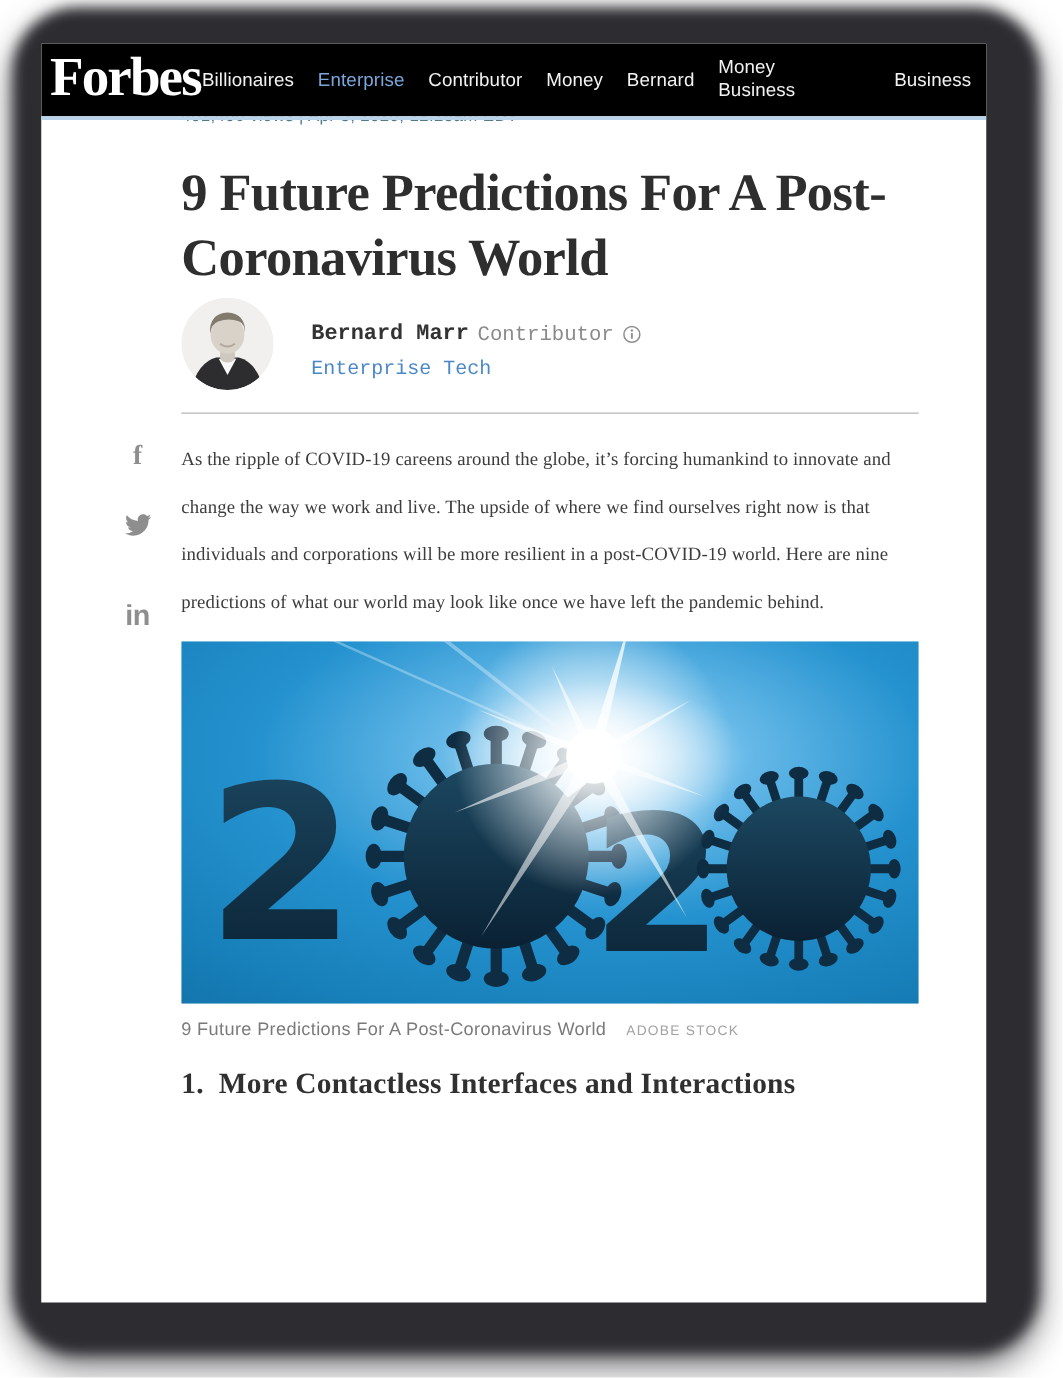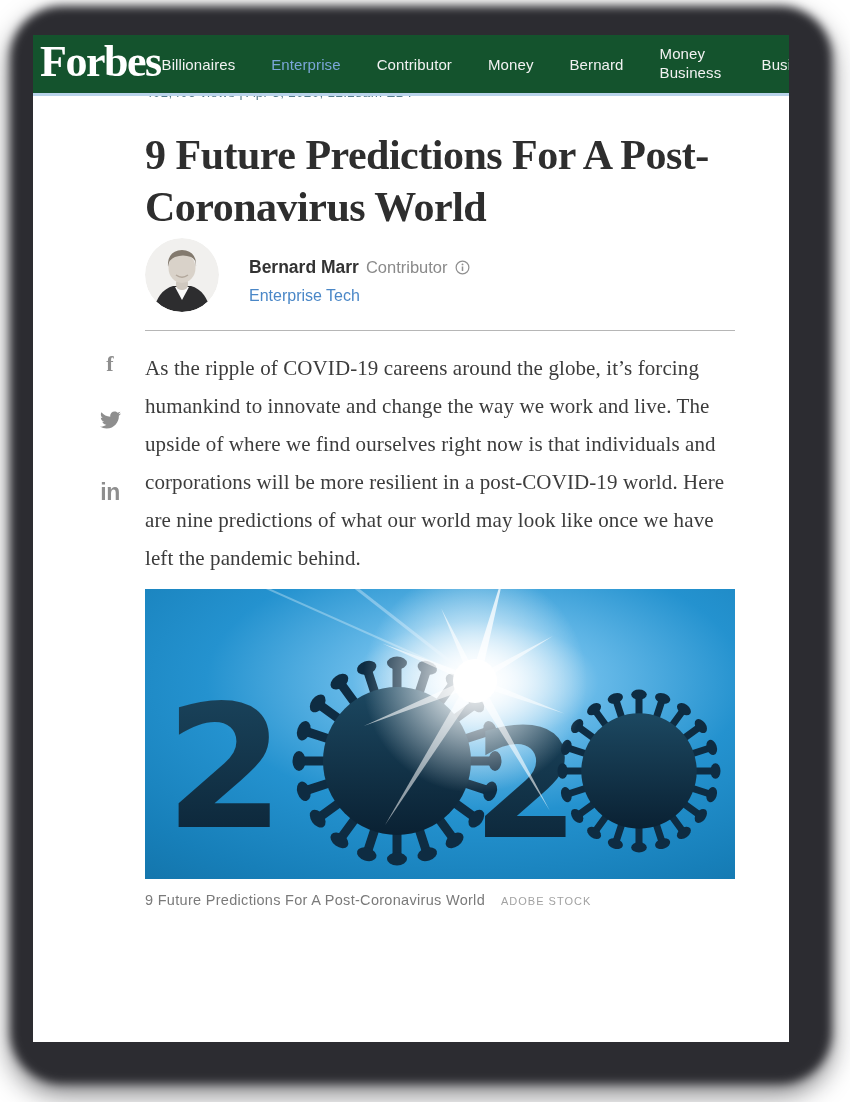--- a/index.html
+++ b/index.html
@@ -9,62 +9,62 @@
 
   
   .shadow { position:absolute; left:10px; top:6px; width:822px; height:1078px;
             background:#2c2c31; border-radius:52px; filter:blur(5px);
             box-shadow:0 10px 25px rgba(20,20,25,.55); }
 
   .page { position:absolute; left:33px; top:35px; width:756px; height:1007px;
           background:#ffffff; overflow:hidden; }
 
   
-  .masthead { position:relative; z-index:3; height:58px; background:#14532d;
+  .masthead { position:relative; z-index:3; height:58px; background:#000000;
               display:flex; align-items:center; padding:0 12px 0 7px; }
   .logo { color:#ffffff; font-family:"Liberation Serif", serif; font-weight:bold;
           font-size:44px; letter-spacing:-1.5px; line-height:1; margin-top:-5px; cursor:pointer; }
-  .nav { display:flex; align-items:center; gap:36px; margin-left:1px; flex:1; }
+  .nav { display:flex; align-items:center; gap:19px; margin-left:1px; flex:1; }
   .nav-item { color:#f2f2f2; font-size:15px; font-weight:500; letter-spacing:.1px;
               cursor:pointer; white-space:nowrap; }
   .nav-item.active { color:#7ba6d9; }
   .nav-item.small-biz { width:66px; white-space:normal; line-height:1.25; }
   .nav-item.lifestyle { margin-left:auto; }
 
   .accent-strip { position:relative; z-index:3; height:3px; background:#b9d3ea; }
 
   
   .views { position:absolute; top:50px; left:112px; z-index:1; font-size:13.5px;
            color:#527a8c; letter-spacing:.3px; }
 
   
   main { padding:0 54px 0 112px; position:relative; }
 
   h1 { font-family:"Liberation Serif", serif; font-size:42px; line-height:1.23;
        color:#2e2e2e; font-weight:bold; letter-spacing:-.5px; margin-top:34px; }
 
   .author-row { display:flex; margin-top:5px; align-items:flex-start; }
   .avatar { width:74px; height:74px; border-radius:50%; overflow:hidden; flex:none; }
-  .author-info { margin-left:30px; padding-top:19px; }
+  .author-info { margin-left:30px; padding-top:19px;font-family:Liberation Mono, monospace; }
   .author-line { font-size:16.5px; color:#8a8a8a; display:flex; align-items:center; gap:7px; }
   .author-name { color:#333333; font-weight:bold; font-size:17.5px; }
   .info-icon { display:inline-flex; cursor:pointer; }
   .topic-link { display:inline-block; margin-top:9px; color:#4a87c7; font-size:16px;
                 cursor:pointer; text-decoration:none; }
 
   .divider { border:0; border-top:1px solid #b6b6b6; margin-top:18px; }
 
   .share-rail { position:absolute; left:64px; top:316px; width:26px; }
   .share-btn { position:absolute; left:0; width:26px; text-align:center; cursor:pointer;
                color:#8e8e8e; font-weight:bold; }
   .share-fb { top:0; font-size:22px; font-family:"Liberation Serif", serif; }
   .share-tw { top:60px; }
   .share-li { top:128px; font-size:23px; letter-spacing:-.5px; }
 
-  .serif-body { font-family:"Liberation Serif", serif; font-size:21px; line-height:38px;
+  .serif-body { font-family:"Liberation Serif", serif; font-size:15px; line-height:38px;
                 color:#3c3c3c; letter-spacing:.1px; }
   .intro { margin-top:18px; }
 
   .hero { margin-top:12px; width:590px; height:290px; display:block; }
 
   .caption-row { margin-top:13px; display:flex; align-items:baseline; gap:16px; }
   .caption { font-size:14.5px; color:#7a7a7a; letter-spacing:.3px; }
   .credit { font-size:11px; color:#a2a2a2; letter-spacing:1px; }
 
   h2 { font-family:"Liberation Serif", serif; font-size:23.5px; color:#303030;
@@ -219,16 +219,17 @@
             <circle r="22"></circle>
           </g>
         </g>
       </svg>
 
       <div class="caption-row">
         <span class="caption">9 Future Predictions For A Post-Coronavirus World</span>
         <span class="credit">ADOBE STOCK</span>
       </div>
 
+      <h2>1. More Contactless Interfaces and Interactions</h2>
 
     </main>
   </div>
 </div>
 
 </body></html>

